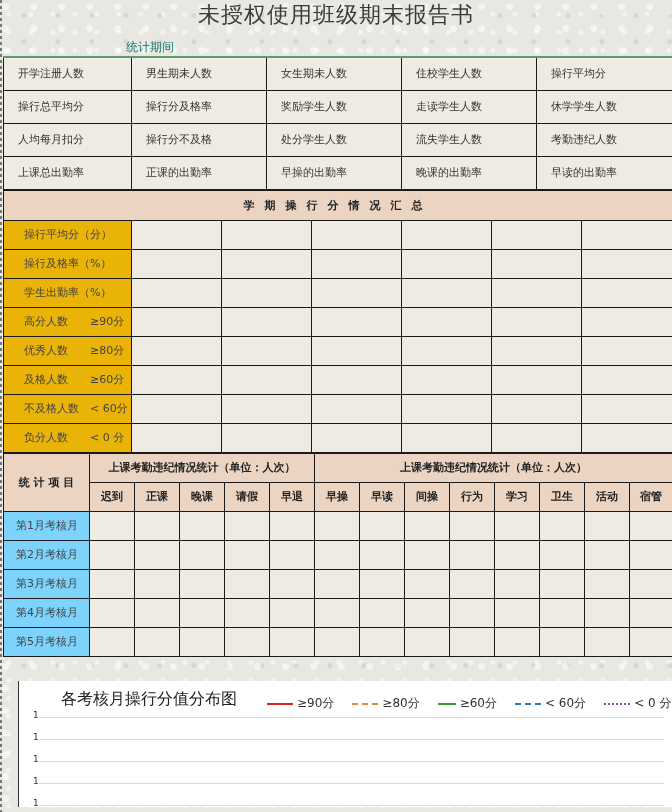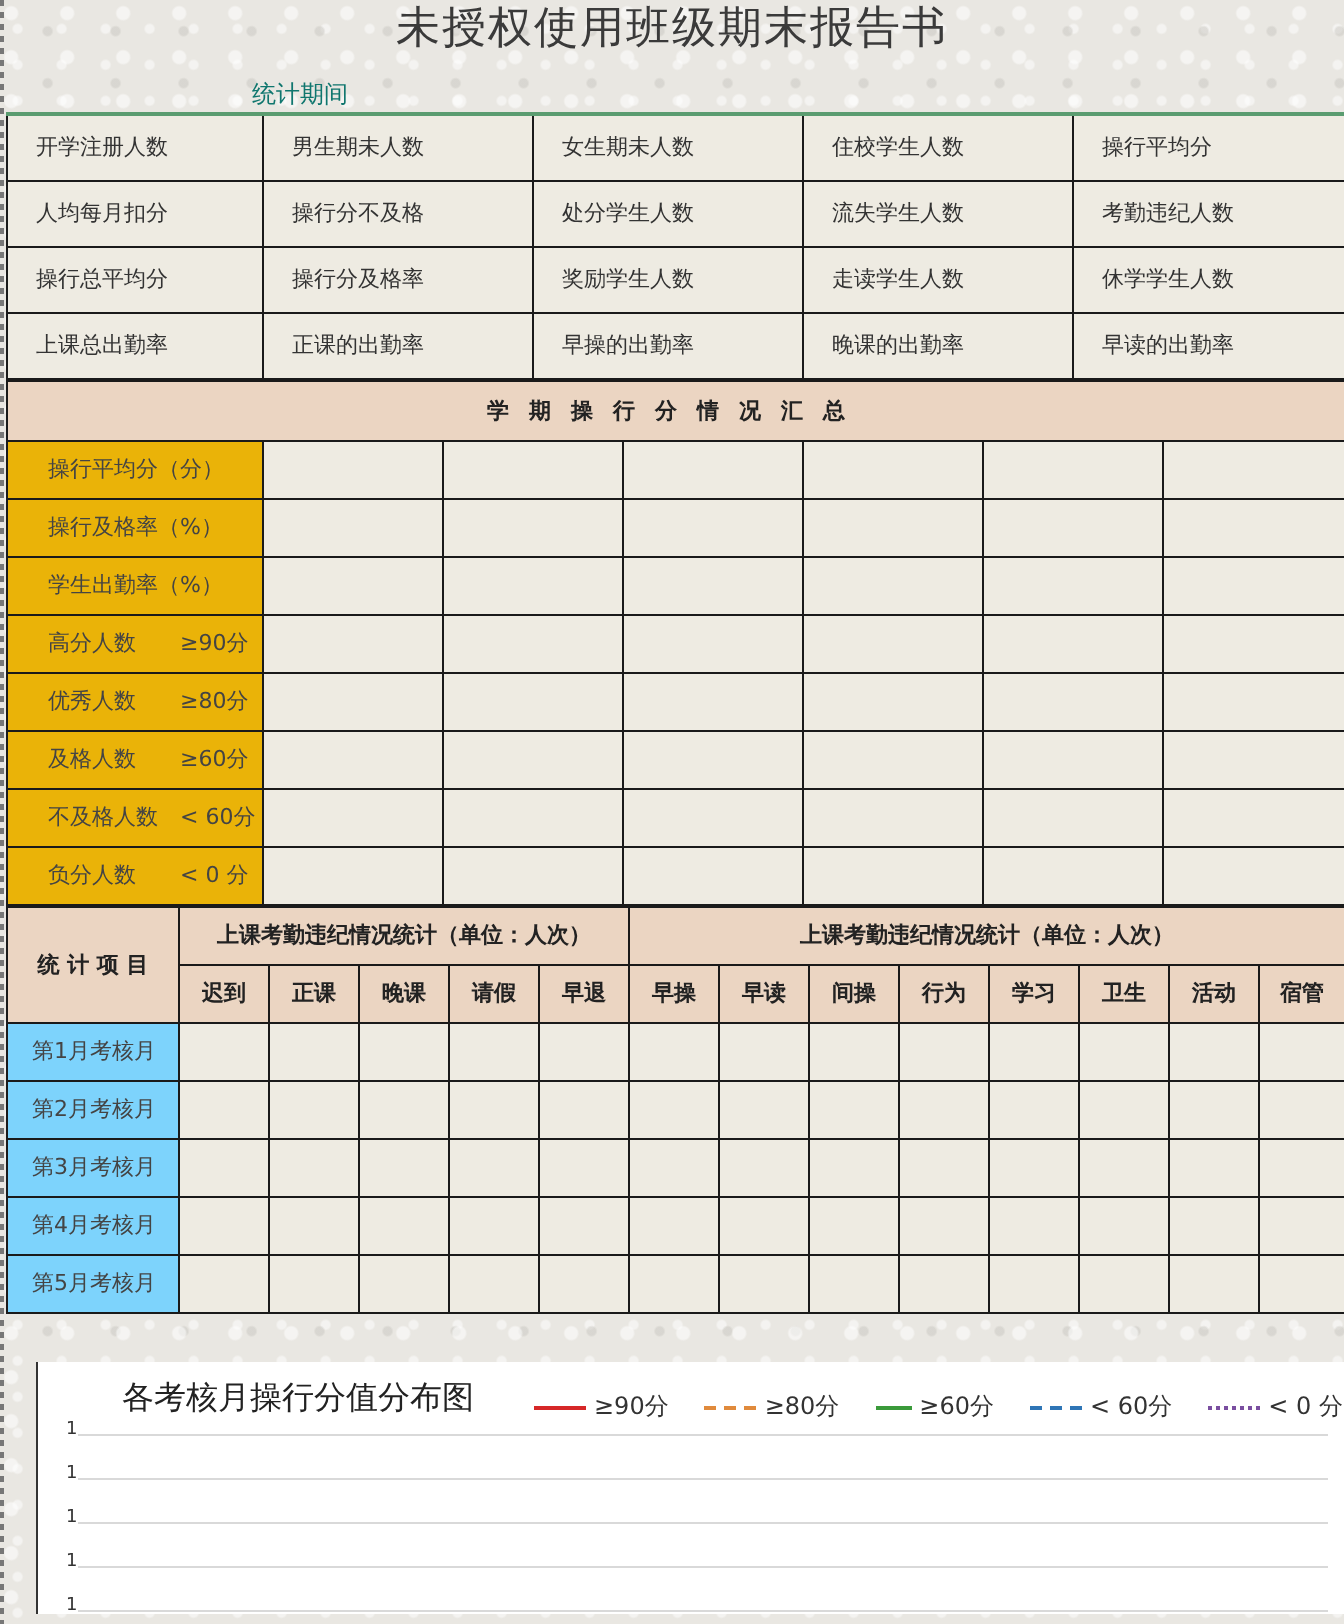--- a/index.html
+++ b/index.html
@@ -67,32 +67,32 @@
       </colgroup>
     <tbody>
         <tr>
       <td>开学注册人数</td>
       <td>男生期未人数</td>
       <td>女生期未人数</td>
       <td>住校学生人数</td>
       <td>操行平均分</td>
     </tr>
     <tr>
+      <td>操行总平均分</td>
+      <td>操行分及格率</td>
+      <td>奖励学生人数</td>
+      <td>走读学生人数</td>
+      <td>休学学生人数</td>
+    </tr>
+    <tr>
       <td>人均每月扣分</td>
       <td>操行分不及格</td>
       <td>处分学生人数</td>
       <td>流失学生人数</td>
       <td>考勤违纪人数</td>
-    </tr>
-    <tr>
-      <td>操行总平均分</td>
-      <td>操行分及格率</td>
-      <td>奖励学生人数</td>
-      <td>走读学生人数</td>
-      <td>休学学生人数</td>
     </tr>
     <tr>
       <td>上课总出勤率</td>
       <td>正课的出勤率</td>
       <td>早操的出勤率</td>
       <td>晚课的出勤率</td>
       <td>早读的出勤率</td>
     </tr>
   </tbody>
     </table>

